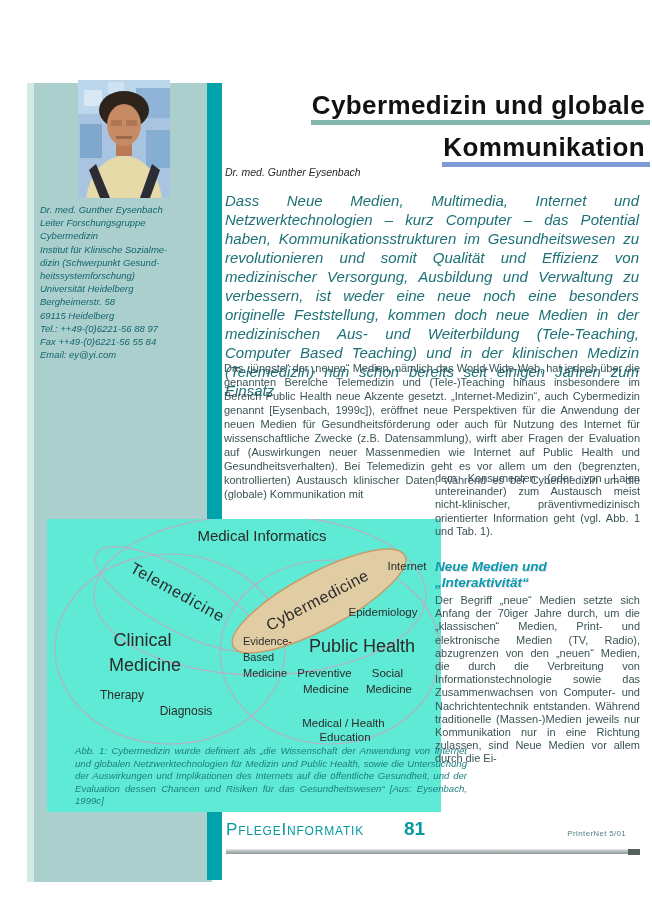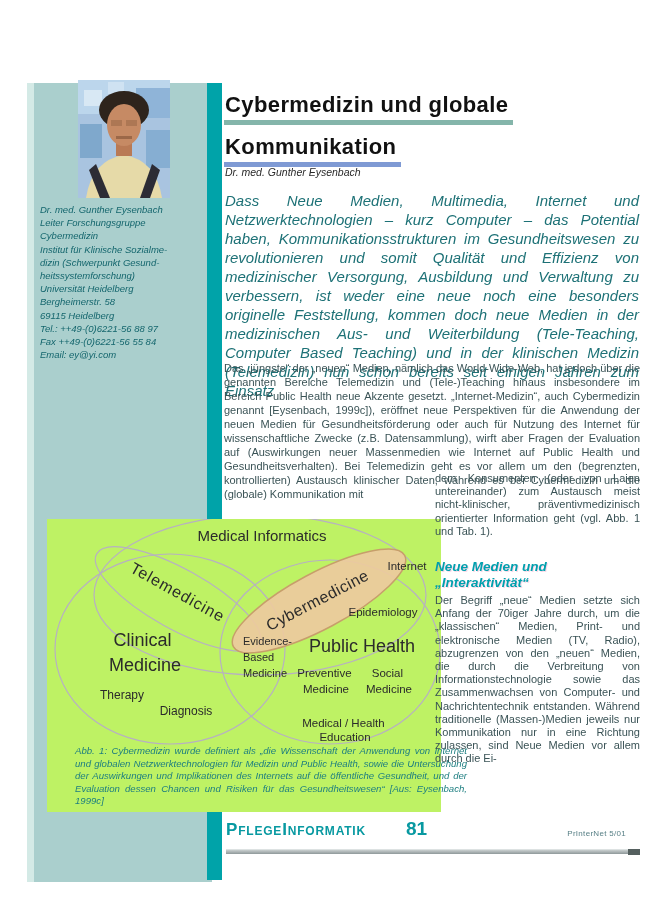--- a/index.html
+++ b/index.html
@@ -17,21 +17,21 @@
     position:absolute; left:207px; top:83px; width:15px; height:797px;
     background:#00a3a9;
   }
   .photo{ position:absolute; left:78px; top:80px; width:92px; height:118px; }
   .author-info{
     position:absolute; left:40px; top:203px; width:158px;
     font-style:italic; font-size:9.5px; line-height:13.2px; color:#14666d;
   }
   
   .title{ position:absolute; left:225px; top:84px; width:420px; color:#111;
-    font-weight:bold; font-size:22px; letter-spacing:.4px; line-height:42px;}
+    font-weight:bold; font-size:26px; letter-spacing:.4px; line-height:42px;text-align:right;}
   .title-line{ position:relative; display:inline-block; }
   .title-line .bar{ position:absolute; left:-1px; right:-5px; bottom:1px; height:5px; }
   .bar1{ background:#6fa89b; opacity:.85; }
   .bar2{ background:#7f9ad4; }
   .byline{ position:absolute; left:225px; top:166px; font-size:10.5px;
     font-style:italic; color:#2a2a2a; }
   
   .intro{
     position:absolute; left:225px; top:191px; width:414px;
     font-style:italic; font-size:15px; line-height:19px; color:#1d7176;
@@ -42,36 +42,36 @@
   .para-full{ position:absolute; left:224px; top:361px; width:416px; }
   .right-col{ position:absolute; left:435px; top:472px; width:205px; z-index:3; }
   .right-col .para{ line-height:13.2px; }
   .section-heading{
     margin:21px 0 4px 0; font-weight:bold; font-size:13.5px; line-height:15.5px;
     color:#00a0ad; text-shadow:1px 1px 0 rgba(244,140,190,.35);font-style:italic;
   }
   
   .figure{
     position:absolute; left:47px; top:519px; width:394px; height:293px;
-    background:#bef264; z-index:2;
+    background:#5eead4; z-index:2;
   }
   .venn{ display:block; }
   .venn text{ fill:#2b2b2b; font-family:"Liberation Sans",sans-serif; }
   .caption{
     position:absolute; left:0; top:226px; width:392px;
     font-style:italic; font-size:9.6px; line-height:12.6px; color:#1d7e80;
     text-align:justify;
     margin-left:28px;
   }
   
   .footer-left{
     position:absolute; left:226px; top:818px; display:flex; align-items:baseline;
     color:#0899a1;
   }
-  .journal-name{ font-variant:small-caps; font-weight:bold; font-size:17px;
+  .journal-name{ font-variant:small-caps; font-weight:normal; font-size:17px;
     letter-spacing:.8px; }
   .page-number{ font-weight:bold; font-size:19px; margin-left:40px; }
   .footer-issue{
     position:absolute; right:26px; top:829px; font-size:8px; color:#577f85;
     letter-spacing:.3px;
     margin-left:20px;
   }
   .footer-rule{
     position:absolute; left:226px; top:849px; width:414px; height:4px;
     background:linear-gradient(#c9cfcf,#8e9899); border-top:1px solid #dde2e2;

